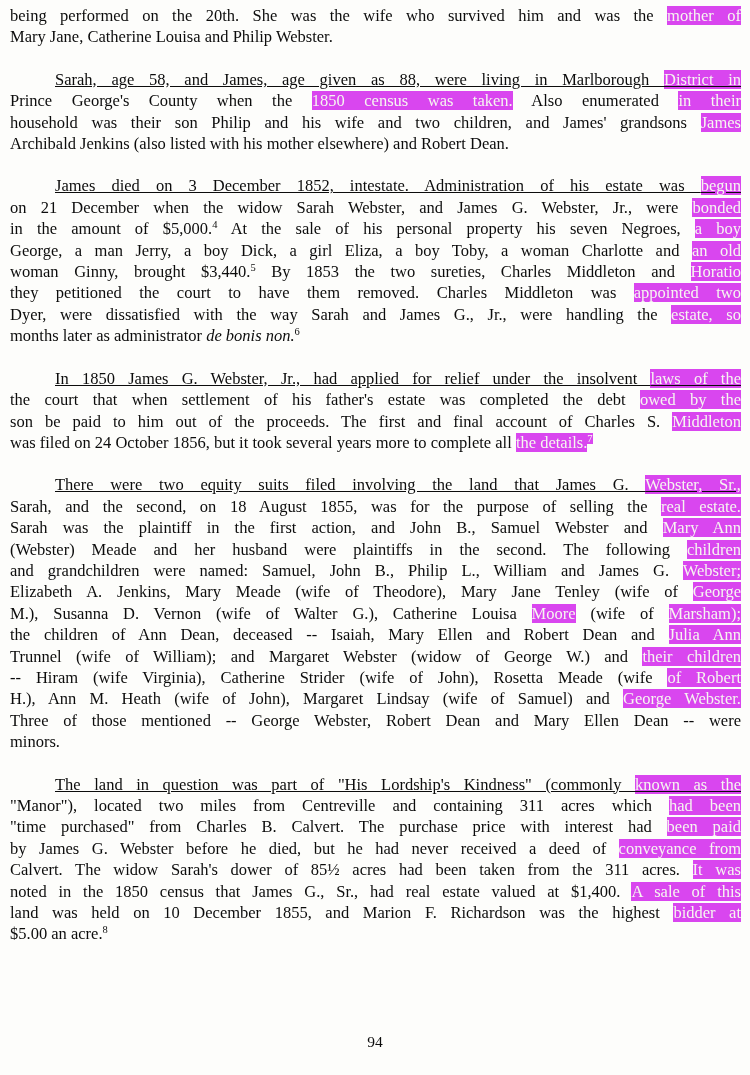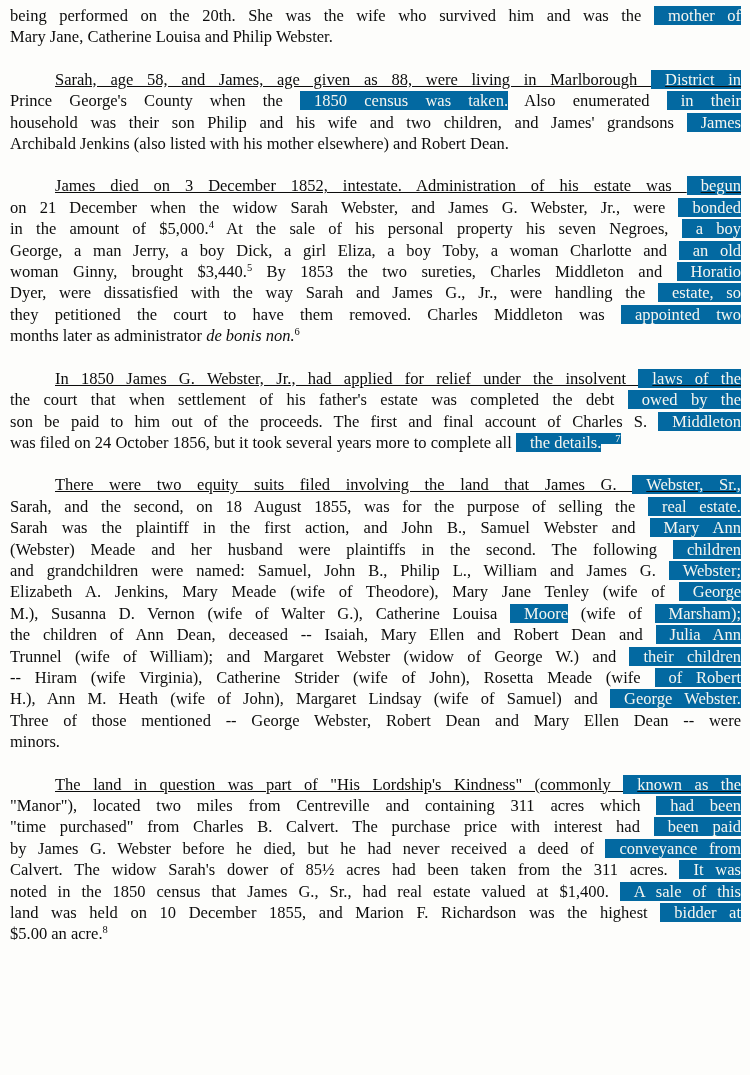--- a/index.html
+++ b/index.html
@@ -18,21 +18,21 @@
   }
   .para { margin-bottom:21px; }
   .line {
     font-size:16.5px;
     line-height:21.4px;
     text-align:justify;
     text-align-last:justify;
   }
   .line.last { text-align:right; text-align-last:left; }
   .line.indent { text-indent:45px;text-decoration:underline; }
-  .hl { background:#0369a1; color:#f6f6f0;padding-left:14px; }
+  .hl { background:#d946ef; color:#f6f6f0; }
   .it { font-style:italic; }
   sup.fn {
     font-size:10.5px;
     vertical-align:baseline;
     position:relative;
     top:-6px;
     line-height:0;
   }
   .footer {
     position:absolute;
@@ -57,22 +57,22 @@
         <div class="line"><span>Prince George's County when the </span><span class="hl">1850 census was taken.</span><span>  Also enumerated </span><span class="hl">in their</span></div>
         <div class="line"><span>household was their son Philip and his wife and two children, and James' grandsons </span><span class="hl">James</span></div>
         <div class="line last"><span>Archibald Jenkins (also listed with his mother elsewhere) and Robert Dean.</span></div>
       </div>
       <div class="para">
         <div class="line indent"><span>James died on 3 December 1852, intestate.  Administration of his estate was </span><span class="hl">begun</span></div>
         <div class="line"><span>on 21 December when the widow Sarah Webster, and James G. Webster, Jr., were </span><span class="hl">bonded</span></div>
         <div class="line"><span>in the amount of $5,000.</span><sup class="fn">4</sup><span>  At the sale of his personal property his seven Negroes, </span><span class="hl">a boy</span></div>
         <div class="line"><span>George, a man Jerry, a boy Dick, a girl Eliza, a boy Toby, a woman Charlotte and </span><span class="hl">an old</span></div>
         <div class="line"><span>woman Ginny, brought $3,440.</span><sup class="fn">5</sup><span>  By 1853 the two sureties, Charles Middleton and </span><span class="hl">Horatio</span></div>
+        <div class="line"><span>they petitioned the court to have them removed.  Charles Middleton was </span><span class="hl">appointed two</span></div>
         <div class="line"><span>Dyer, were dissatisfied with the way Sarah and James G., Jr., were handling the </span><span class="hl">estate, so</span></div>
-        <div class="line"><span>they petitioned the court to have them removed.  Charles Middleton was </span><span class="hl">appointed two</span></div>
         <div class="line last"><span>months later as administrator </span><span class="it">de bonis non.</span><sup class="fn">6</sup></div>
       </div>
       <div class="para">
         <div class="line indent"><span>In 1850 James G. Webster, Jr., had applied for relief under the insolvent </span><span class="hl">laws of the</span></div>
         <div class="line"><span>the court that when settlement of his father's estate was completed the debt </span><span class="hl">owed by the</span></div>
         <div class="line"><span>son be paid to him out of the proceeds.  The first and final account of Charles S. </span><span class="hl">Middleton</span></div>
         <div class="line last"><span>was filed on 24 October 1856, but it took several years more to complete all </span><span class="hl">the details.</span><sup class="fn hl">7</sup></div>
       </div>
       <div class="para">
         <div class="line indent"><span>There were two equity suits filed involving the land that James G. </span><span class="hl">Webster, Sr.,</span></div>
@@ -93,13 +93,14 @@
         <div class="line indent"><span>The land in question was part of "His Lordship's Kindness" (commonly </span><span class="hl">known as the</span></div>
         <div class="line"><span>"Manor"), located two miles from Centreville and containing 311 acres which </span><span class="hl">had been</span></div>
         <div class="line"><span>"time purchased" from Charles B. Calvert.  The purchase price with interest had </span><span class="hl">been paid</span></div>
         <div class="line"><span>by James G. Webster before he died, but he had never received a deed of </span><span class="hl">conveyance from</span></div>
         <div class="line"><span>Calvert.  The widow Sarah's dower of 85½ acres had been taken from the 311 acres.  </span><span class="hl">It was</span></div>
         <div class="line"><span>noted in the 1850 census that James G., Sr., had real estate valued at $1,400.  </span><span class="hl">A sale of this</span></div>
         <div class="line"><span>land was held on 10 December 1855, and Marion F. Richardson was the highest </span><span class="hl">bidder at</span></div>
         <div class="line last"><span>$5.00 an acre.</span><sup class="fn">8</sup></div>
       </div>
     </div>
+  <div class="footer">94</div>
 </div>
 
 </body></html>

